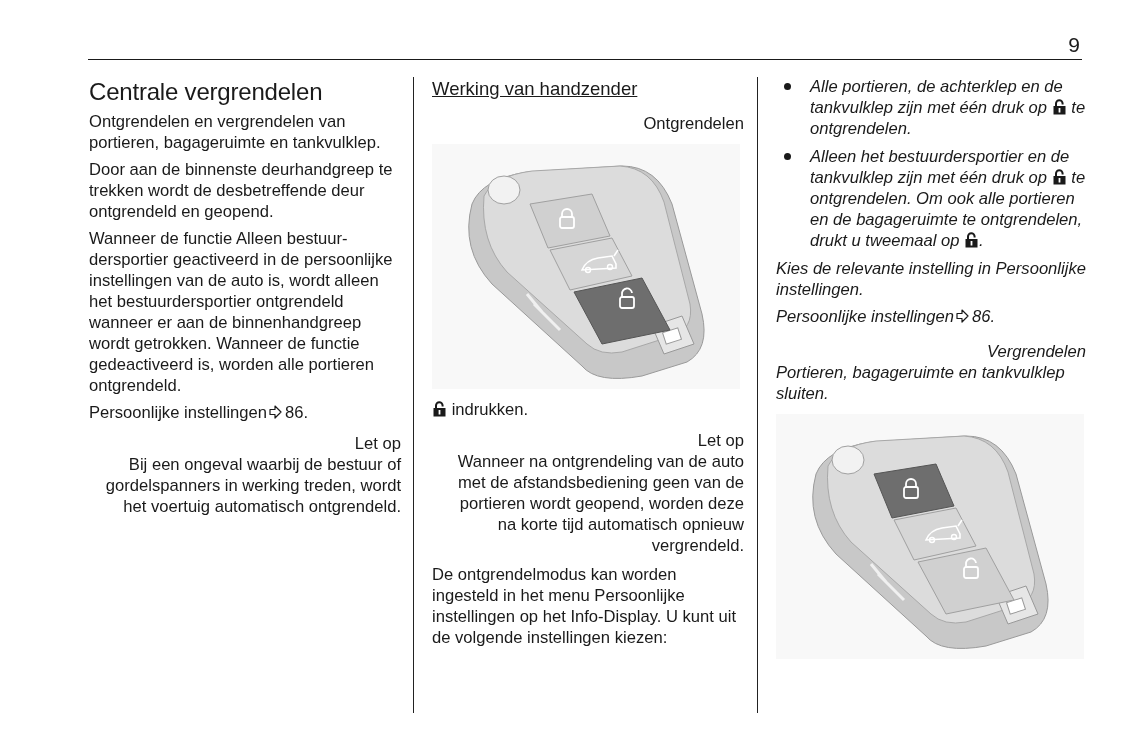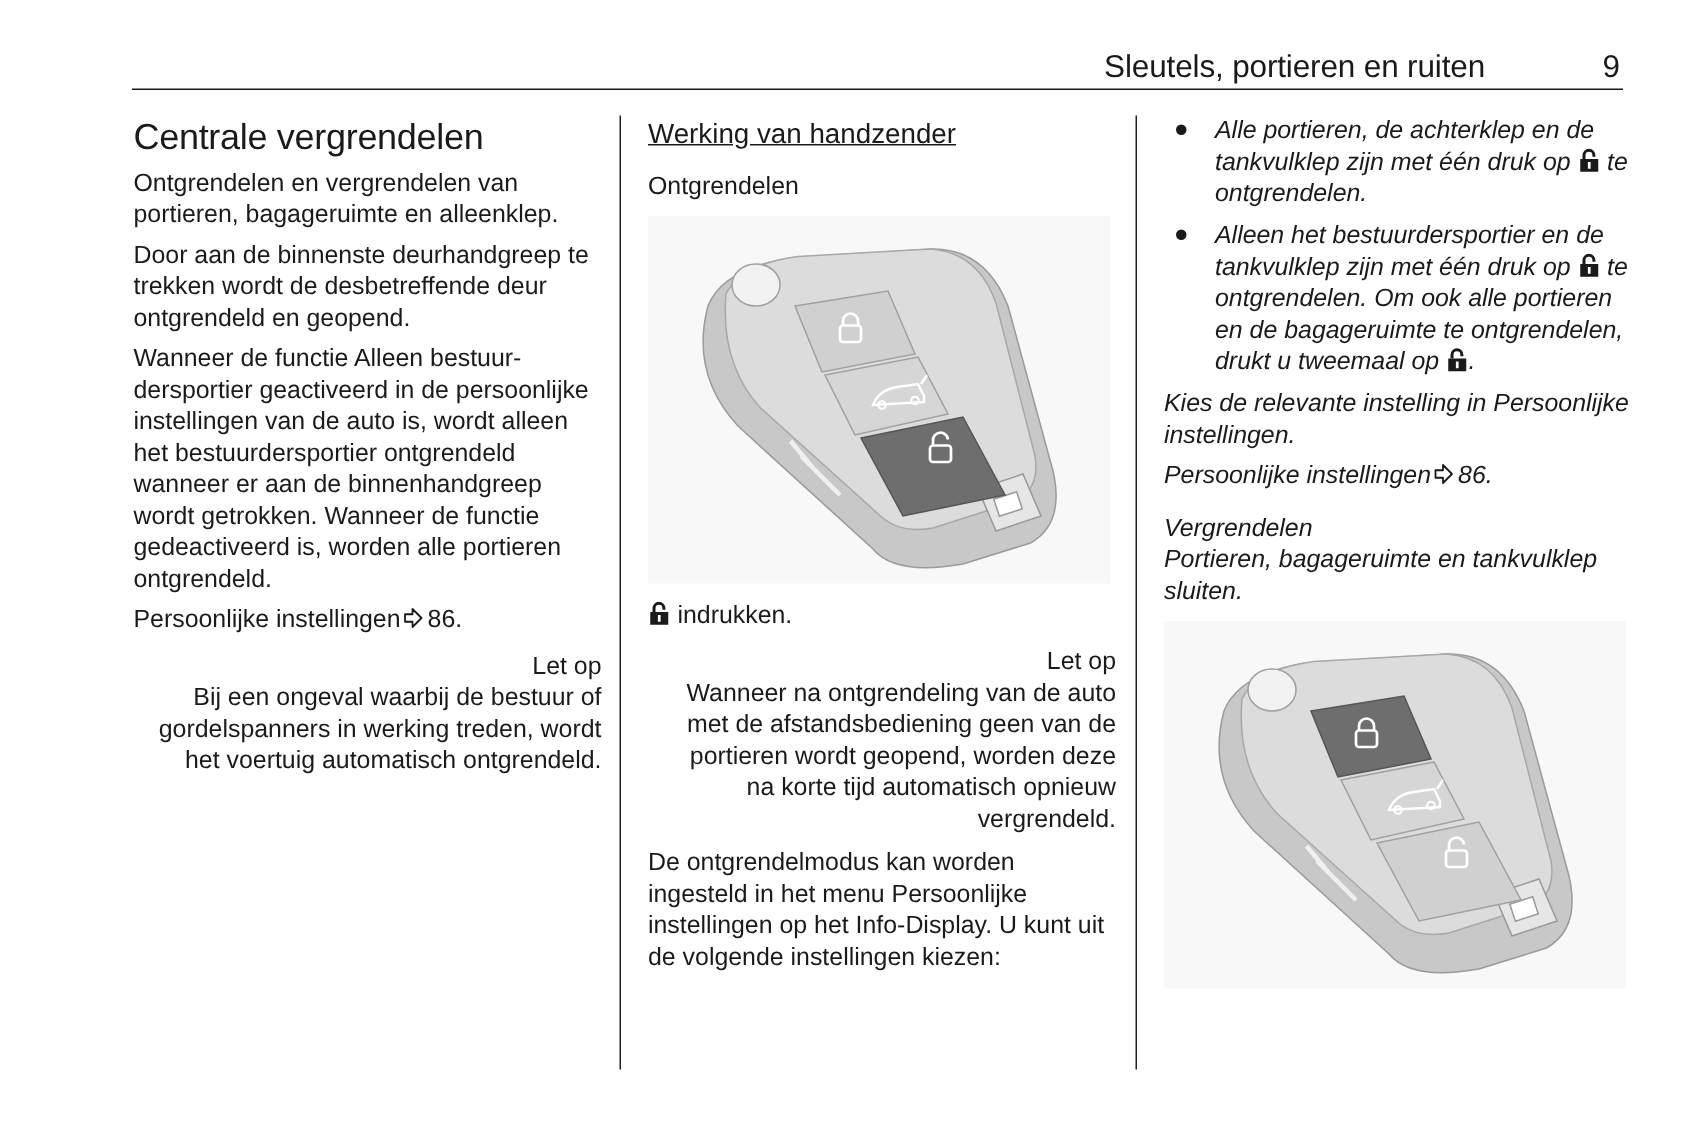--- a/index.html
+++ b/index.html
@@ -19,41 +19,40 @@
   }
   .col { position: absolute; top: 76px; font-size: 16.6px; line-height: 21px; }
   .col1 { left: 89px; width: 312px; }
   .col2 { left: 432px; width: 312px; }
   .col3 { left: 776px; width: 310px; font-style: italic; }
   .divider { position: absolute; top: 77px; width: 1.2px; height: 636px; background: #222; }
   .div1 { left: 413px; }
   .div2 { left: 757px; }
   h1.section-title { font-size: 24px; font-weight: normal; margin: 2px 0 5px 0; line-height: 28px; letter-spacing: -0.2px; }
   h2.sub-title { font-size: 18.5px; font-weight: normal; margin: 2px 0 13px 0; line-height: 22px; text-decoration: underline; }
-  h3.sub-sub { font-size: 16.6px; font-weight: normal; margin: 0 0 0 0; line-height: 21px; }
+  h3.sub-sub { font-size: 16.6px; font-weight: normal; margin: 0 0 0 0; line-height: 21px; text-align: right; }
   p { margin: 0 0 6px 0; }
   .note { margin: 10px 0 8px 9px; text-align: right; }
   .note-title { font-weight: normal; }
   .figure {
     background: #f8f8f8; width: 308px; height: 245px; position: relative; margin: 10px 0 10px 0;
   }
   .figure svg { position: absolute; left: 0; top: 0; }
   ul.bullets { list-style: none; margin: 0; padding: 0; }
   ul.bullets li { position: relative; padding-left: 34px; margin-bottom: 7px; }
   ul.bullets li .dot {
     position: absolute; left: 8px; top: 7px; width: 7px; height: 7px; border-radius: 50%; background: #1a1a1a;
   }
   .lock-inline { display: inline-block; width: 13px; height: 16px; vertical-align: -2px; margin: 0 1px; }
   .arrow-inline { display: inline-block; width: 13px; height: 14px; vertical-align: -1px; margin: 0 3px 0 2px; }
 </style>
 </head>
 <body>
 
 <div class="header">
-  <span class="header-title">Sleutels, portieren en ruiten</span>
   <span class="header-page">9</span>
 </div>
 
 <div class="divider div1"></div>
 <div class="divider div2"></div>
 
 <svg width="0" height="0" style="position:absolute">
   <defs>
     <symbol id="lock-open-sym" viewBox="0 0 13 16">
       <path d="M3 7 V4.5 A3.3 3.3 0 0 1 9.6 4.5 V5.5" fill="none" stroke="#1a1a1a" stroke-width="2"></path>
@@ -74,21 +73,21 @@
       <path d="M95 150 L110 168 M102 160 L120 178 M112 170 L128 186" stroke="#f0f0f0" stroke-width="3" fill="none"></path>
 
       <path d="M220 182 L250 172 L262 200 L232 210 Z" fill="#e6e6e6" stroke="#999" stroke-width="1"></path>
       <rect x="232" y="186" width="16" height="12" fill="#ffffff" stroke="#999" stroke-width="1" transform="rotate(-18 240 192)"></rect>
     </symbol>
   </defs>
 </svg>
 
 <div class="col col1">
   <h1 class="section-title">Centrale vergrendelen</h1>
-  <p>Ontgrendelen en vergrendelen van portieren, bagageruimte en alleen­klep.</p>
+  <p>Ontgrendelen en vergrendelen van portieren, bagageruimte en tankvul­klep.</p>
   <p>Door aan de binnenste deurhand­greep te trekken wordt de desbetref­fende deur ontgrendeld en geopend.</p>
   <p>Wanneer de functie Alleen bestuur­dersportier geactiveerd in de persoonlijke instellingen van de auto is, wordt alleen het bestuurdersportier ontgrendeld wanneer er aan de binnenhandgreep wordt getrokken. Wanneer de functie gedeactiveerd is, worden alle portieren ontgrendeld.</p>
   <p>
     <span>Persoonlijke instellingen</span><svg class="arrow-inline">
         <use href="#arrow-sym"></use>
       </svg><span>86.</span>
   </p>
   <div class="note">
     <div class="note-title">Let op</div>
     <div>Bij een ongeval waarbij de bestuur of gordelspanners in werking treden, wordt het voertuig automatisch ontgrendeld.</div>

